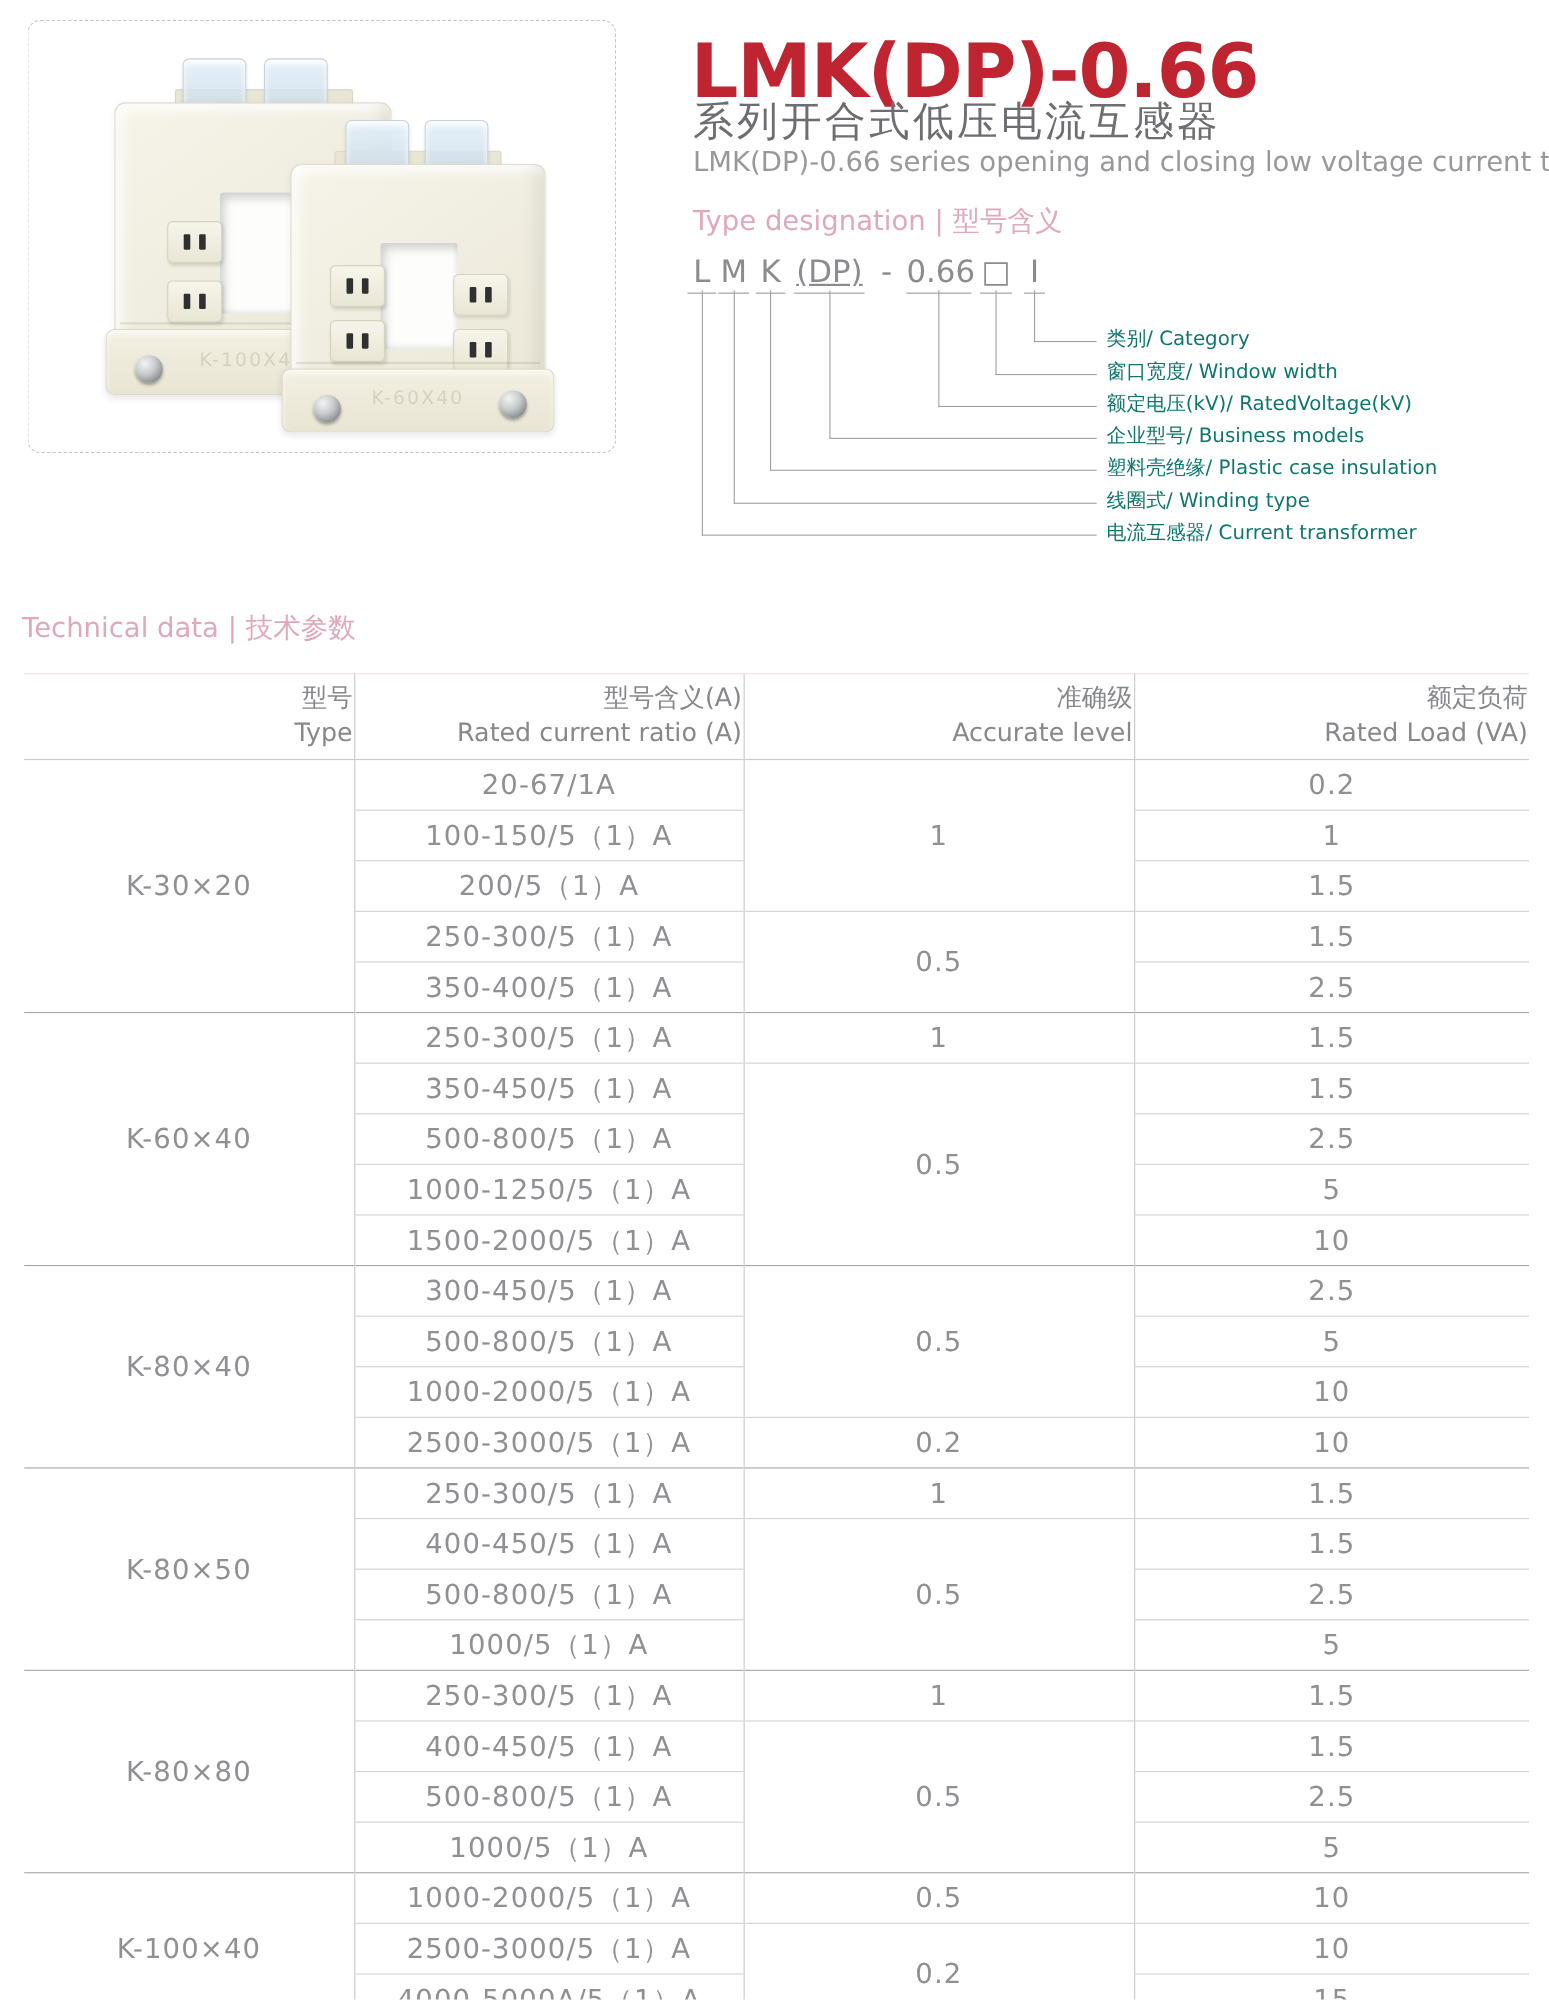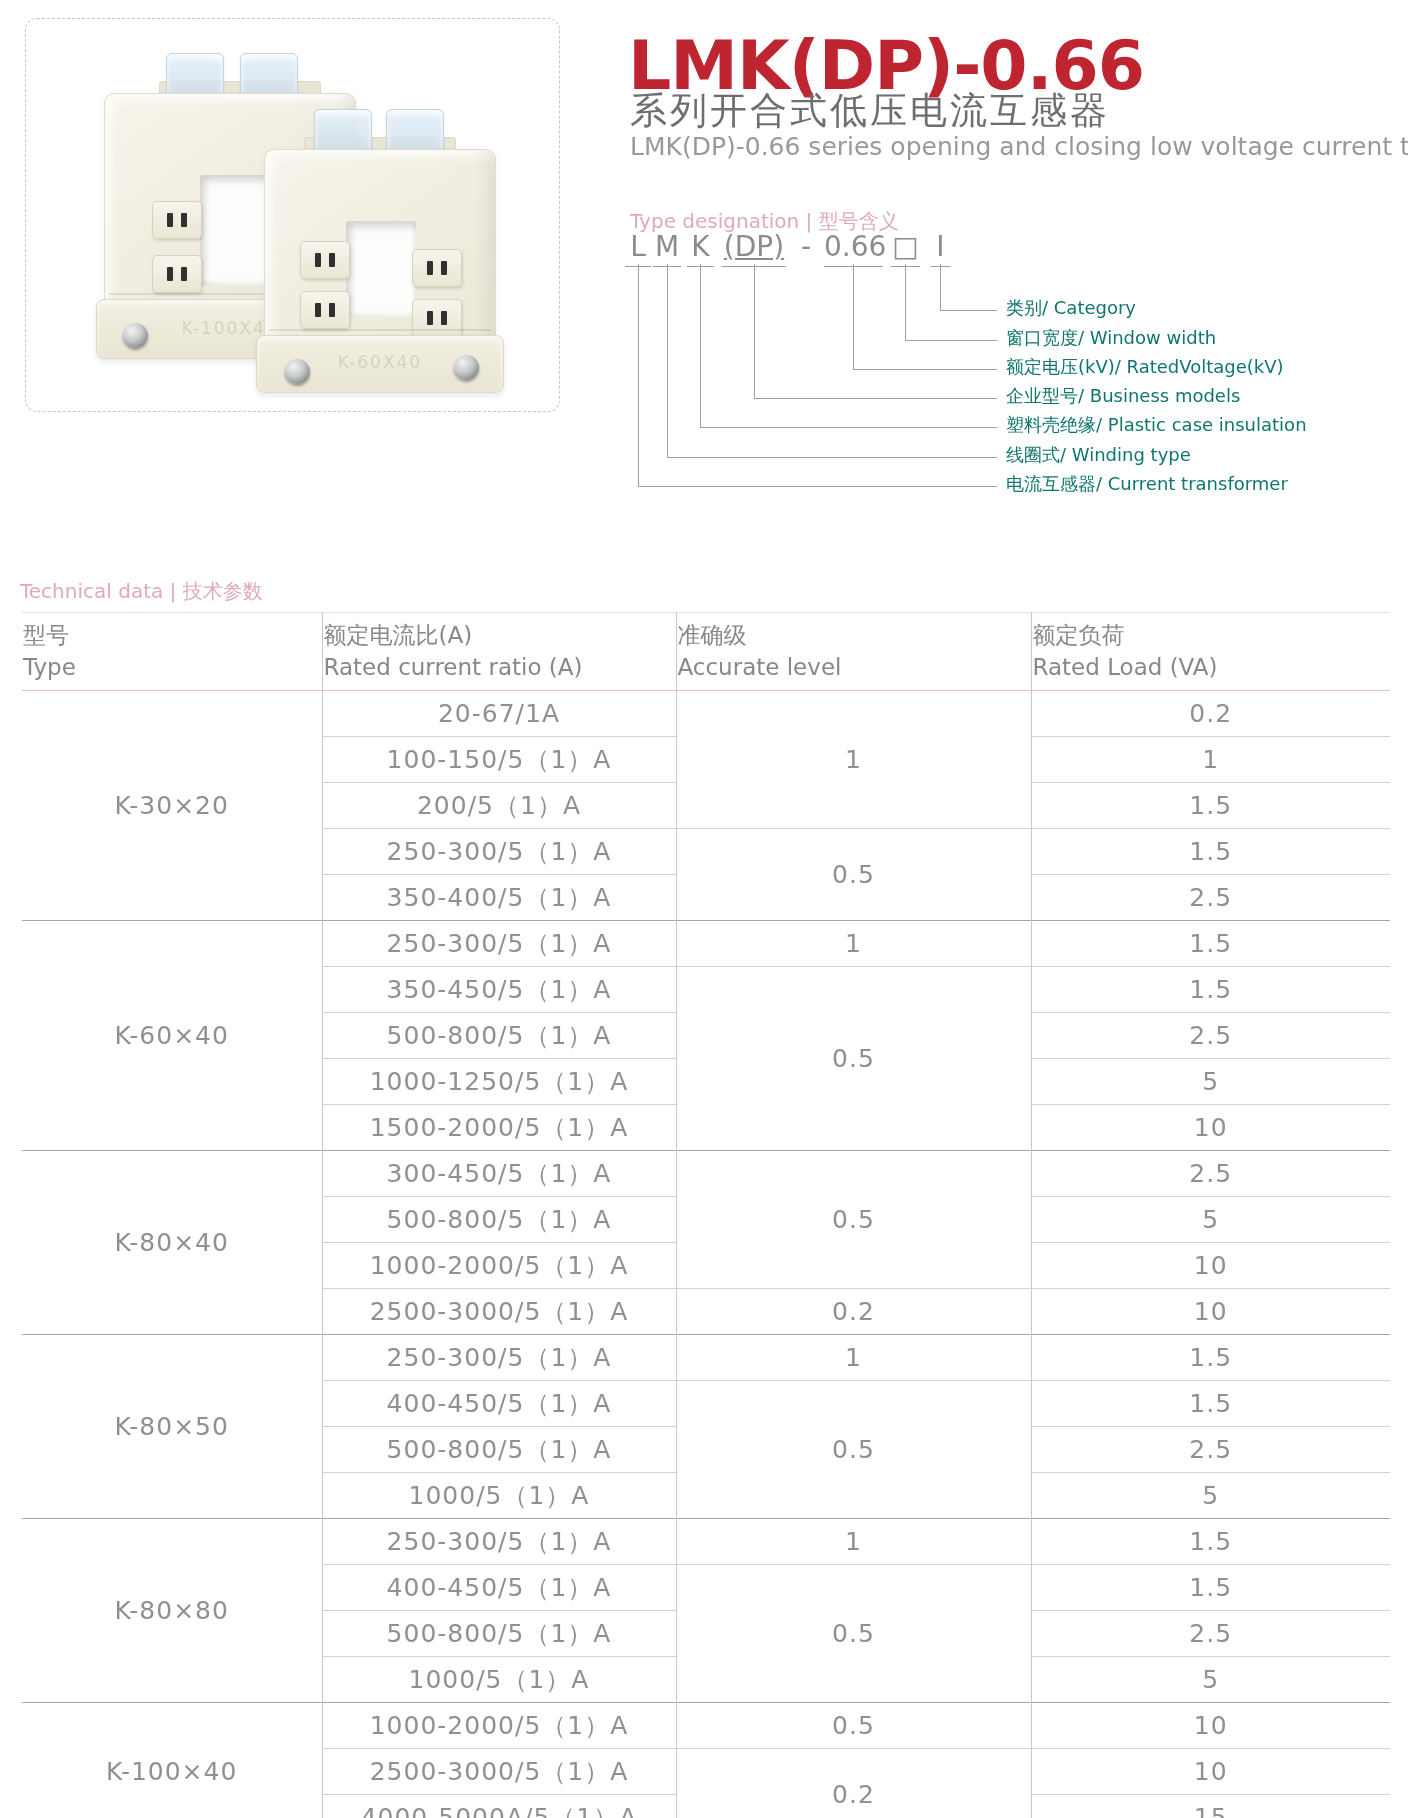--- a/index.html
+++ b/index.html
@@ -33,37 +33,37 @@
   .slot{width:6px;height:14px;background:#303030;border-radius:1px;}
   .emboss{position:absolute;width:100%;text-align:center;color:rgba(100,95,70,.18);
           font-size:17px;letter-spacing:2px;}
 
   
   .title{position:absolute;left:628px;top:26px;font-size:68px;font-weight:bold;
          color:#bf2431;letter-spacing:-1px;white-space:nowrap;}
   .subtitle-zh{position:absolute;left:630px;top:86px;font-size:37px;color:#6d6e71;
                letter-spacing:3px;white-space:nowrap;}
   .subtitle-en{position:absolute;left:630px;top:132px;font-size:25px;color:#98999c;white-space:nowrap;}
-  .pink-heading{font-size:20px;color:#dfa9bb;white-space:nowrap;margin-top:24px;}
+  .pink-heading{font-size:25px;color:#dfa9bb;white-space:nowrap;}
   #designation-heading{position:absolute;left:630px;top:184px;}
   #technical-heading{position:absolute;left:20px;top:554px;}
 
   
   .code-seg{position:absolute;top:230px;font-size:28px;color:#8b8c8f;text-align:center;
             padding-bottom:3px;border-bottom:1px solid #9c9c9f;}
   .code-seg.no-line{border-bottom:none;}
   .connector{position:absolute;border-left:1px solid #a0a0a3;border-bottom:1px solid #a0a0a3;}
   .designation-label{position:absolute;left:1006px;font-size:18px;color:#0f766e;white-space:nowrap;}
 
   
   #tech-table{position:absolute;left:22px;top:612px;width:1368px;
               border-collapse:collapse;table-layout:fixed;
               border-top:1px solid #f3dce0;border-bottom:1px solid #9b9b9b;}
   #tech-table th{height:75px;font-weight:normal;color:#87888b;
-                 border-bottom:1px solid #e7bfc9;vertical-align:middle;text-align:left;}
+                 border-bottom:1px solid #e7bfc9;vertical-align:middle;text-align:right;}
   #tech-table th div{font-size:23px;line-height:1.35;}
   #tech-table td{height:43px;font-size:25px;color:#8f9093;text-align:center;
                  vertical-align:middle;letter-spacing:1px;}
   .col-ratio{border-left:1px solid #cac7c8;border-right:1px solid #cac7c8;}
   .col-load{border-left:1px solid #cac7c8;}
   td.sep{border-top:1px solid #a6a6a6;}
   td.line{border-top:1px solid #d2d2d2;}
 </style>
 </head>
 <body>
@@ -164,21 +164,21 @@
         <col style="width:355px">
         <col style="width:359px">
     </colgroup>
     <thead>
       <tr>
         <th>
           <div>型号</div>
             <div>Type</div>
         </th>
         <th class="col-ratio">
-          <div>额定电流比(A)</div>
+          <div>型号含义(A)</div>
             <div>Rated current ratio (A)</div>
         </th>
         <th>
           <div>准确级</div>
             <div>Accurate level</div>
         </th>
         <th class="col-load">
           <div>额定负荷</div>
             <div>Rated Load (VA)</div>
         </th>

